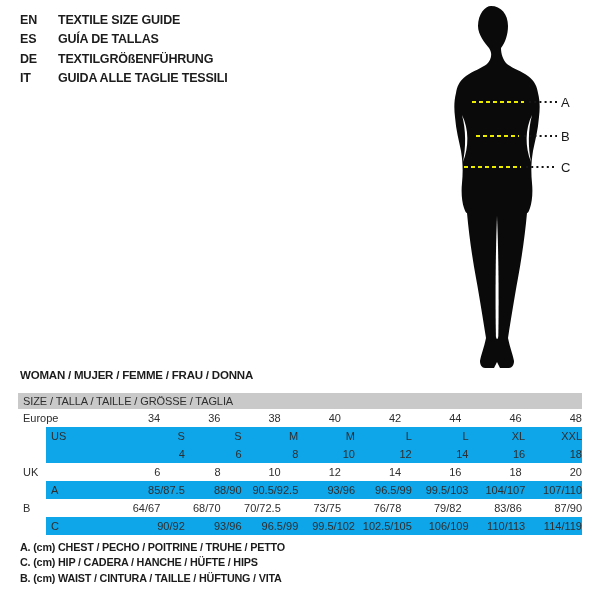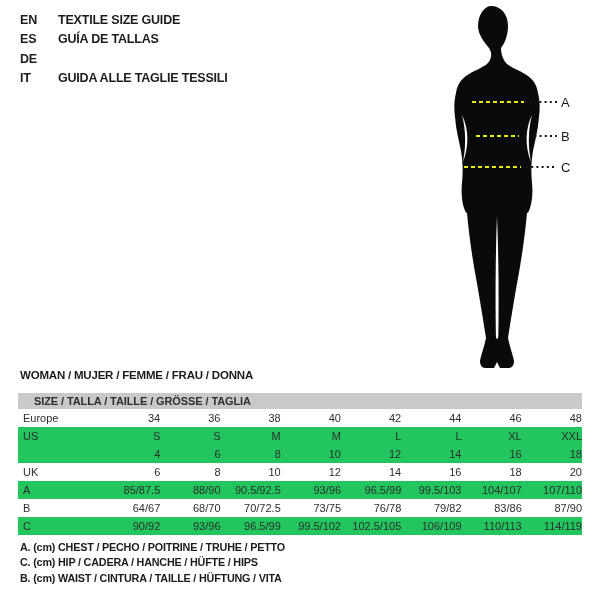--- a/index.html
+++ b/index.html
@@ -11,23 +11,23 @@
   .langs{position:absolute;left:20px;top:11px;}
   .lang-row{display:flex;line-height:19.4px;font-size:12.5px;font-weight:700;letter-spacing:-0.2px;color:#1c1c1c;}
   .lang-code{width:38px;flex:0 0 38px;}
   
   .figure{position:absolute;left:440px;top:0;width:160px;height:378px;}
   .figure text{font-family:"Liberation Sans",sans-serif;font-size:13px;font-weight:500;fill:#1a1a1a;}
   
   .woman-title{position:absolute;left:20px;top:369px;font-size:11.5px;font-weight:700;letter-spacing:-0.2px;color:#1c1c1c;}
   
   .size-table{position:absolute;left:18px;top:393px;width:564px;}
-  .thead{height:16px;line-height:16px;background:#c9c9c9;color:#2e2e2e;font-size:11px;font-weight:700;padding-left:16px;letter-spacing:-0.1px;}
+  .thead{height:16px;line-height:16px;background:#c9c9c9;color:#2e2e2e;font-size:11px;font-weight:400;padding-left:5px;letter-spacing:-0.1px;}
   .trow{display:flex;height:18px;line-height:18px;font-size:11px;color:#2e2e2e;}
-  .trow.shade{background:#22c55e;}
+  .trow.shade{background:#0ea5e9;margin-left:28px;}
   .tlabel{flex:0 0 77px;padding-left:5px;text-align:left;}
   .tcell{flex:1 1 0;text-align:right;}
   
   .legend{position:absolute;left:20px;top:540px;}
   .legend-line{font-size:10.8px;font-weight:700;letter-spacing:-0.2px;line-height:15.4px;color:#1c1c1c;}
 </style>
 </head>
 <body>
 
 <div class="canvas">
@@ -36,20 +36,21 @@
     <div class="lang-row">
       <span class="lang-code">EN</span>
       <span class="lang-text">TEXTILE SIZE GUIDE</span>
     </div>
     <div class="lang-row">
       <span class="lang-code">ES</span>
       <span class="lang-text">GUÍA DE TALLAS</span>
     </div>
     <div class="lang-row">
       <span class="lang-code">DE</span>
+      <span class="lang-text">TEXTILGRÖßENFÜHRUNG</span>
     </div>
     <div class="lang-row">
       <span class="lang-code">IT</span>
       <span class="lang-text">GUIDA ALLE TAGLIE TESSILI</span>
     </div>
   </div>
 
   <svg class="figure" viewBox="0 0 160 378" xmlns="http://www.w3.org/2000/svg">
     <path fill="#0a0a0a" d="
       M51,6

